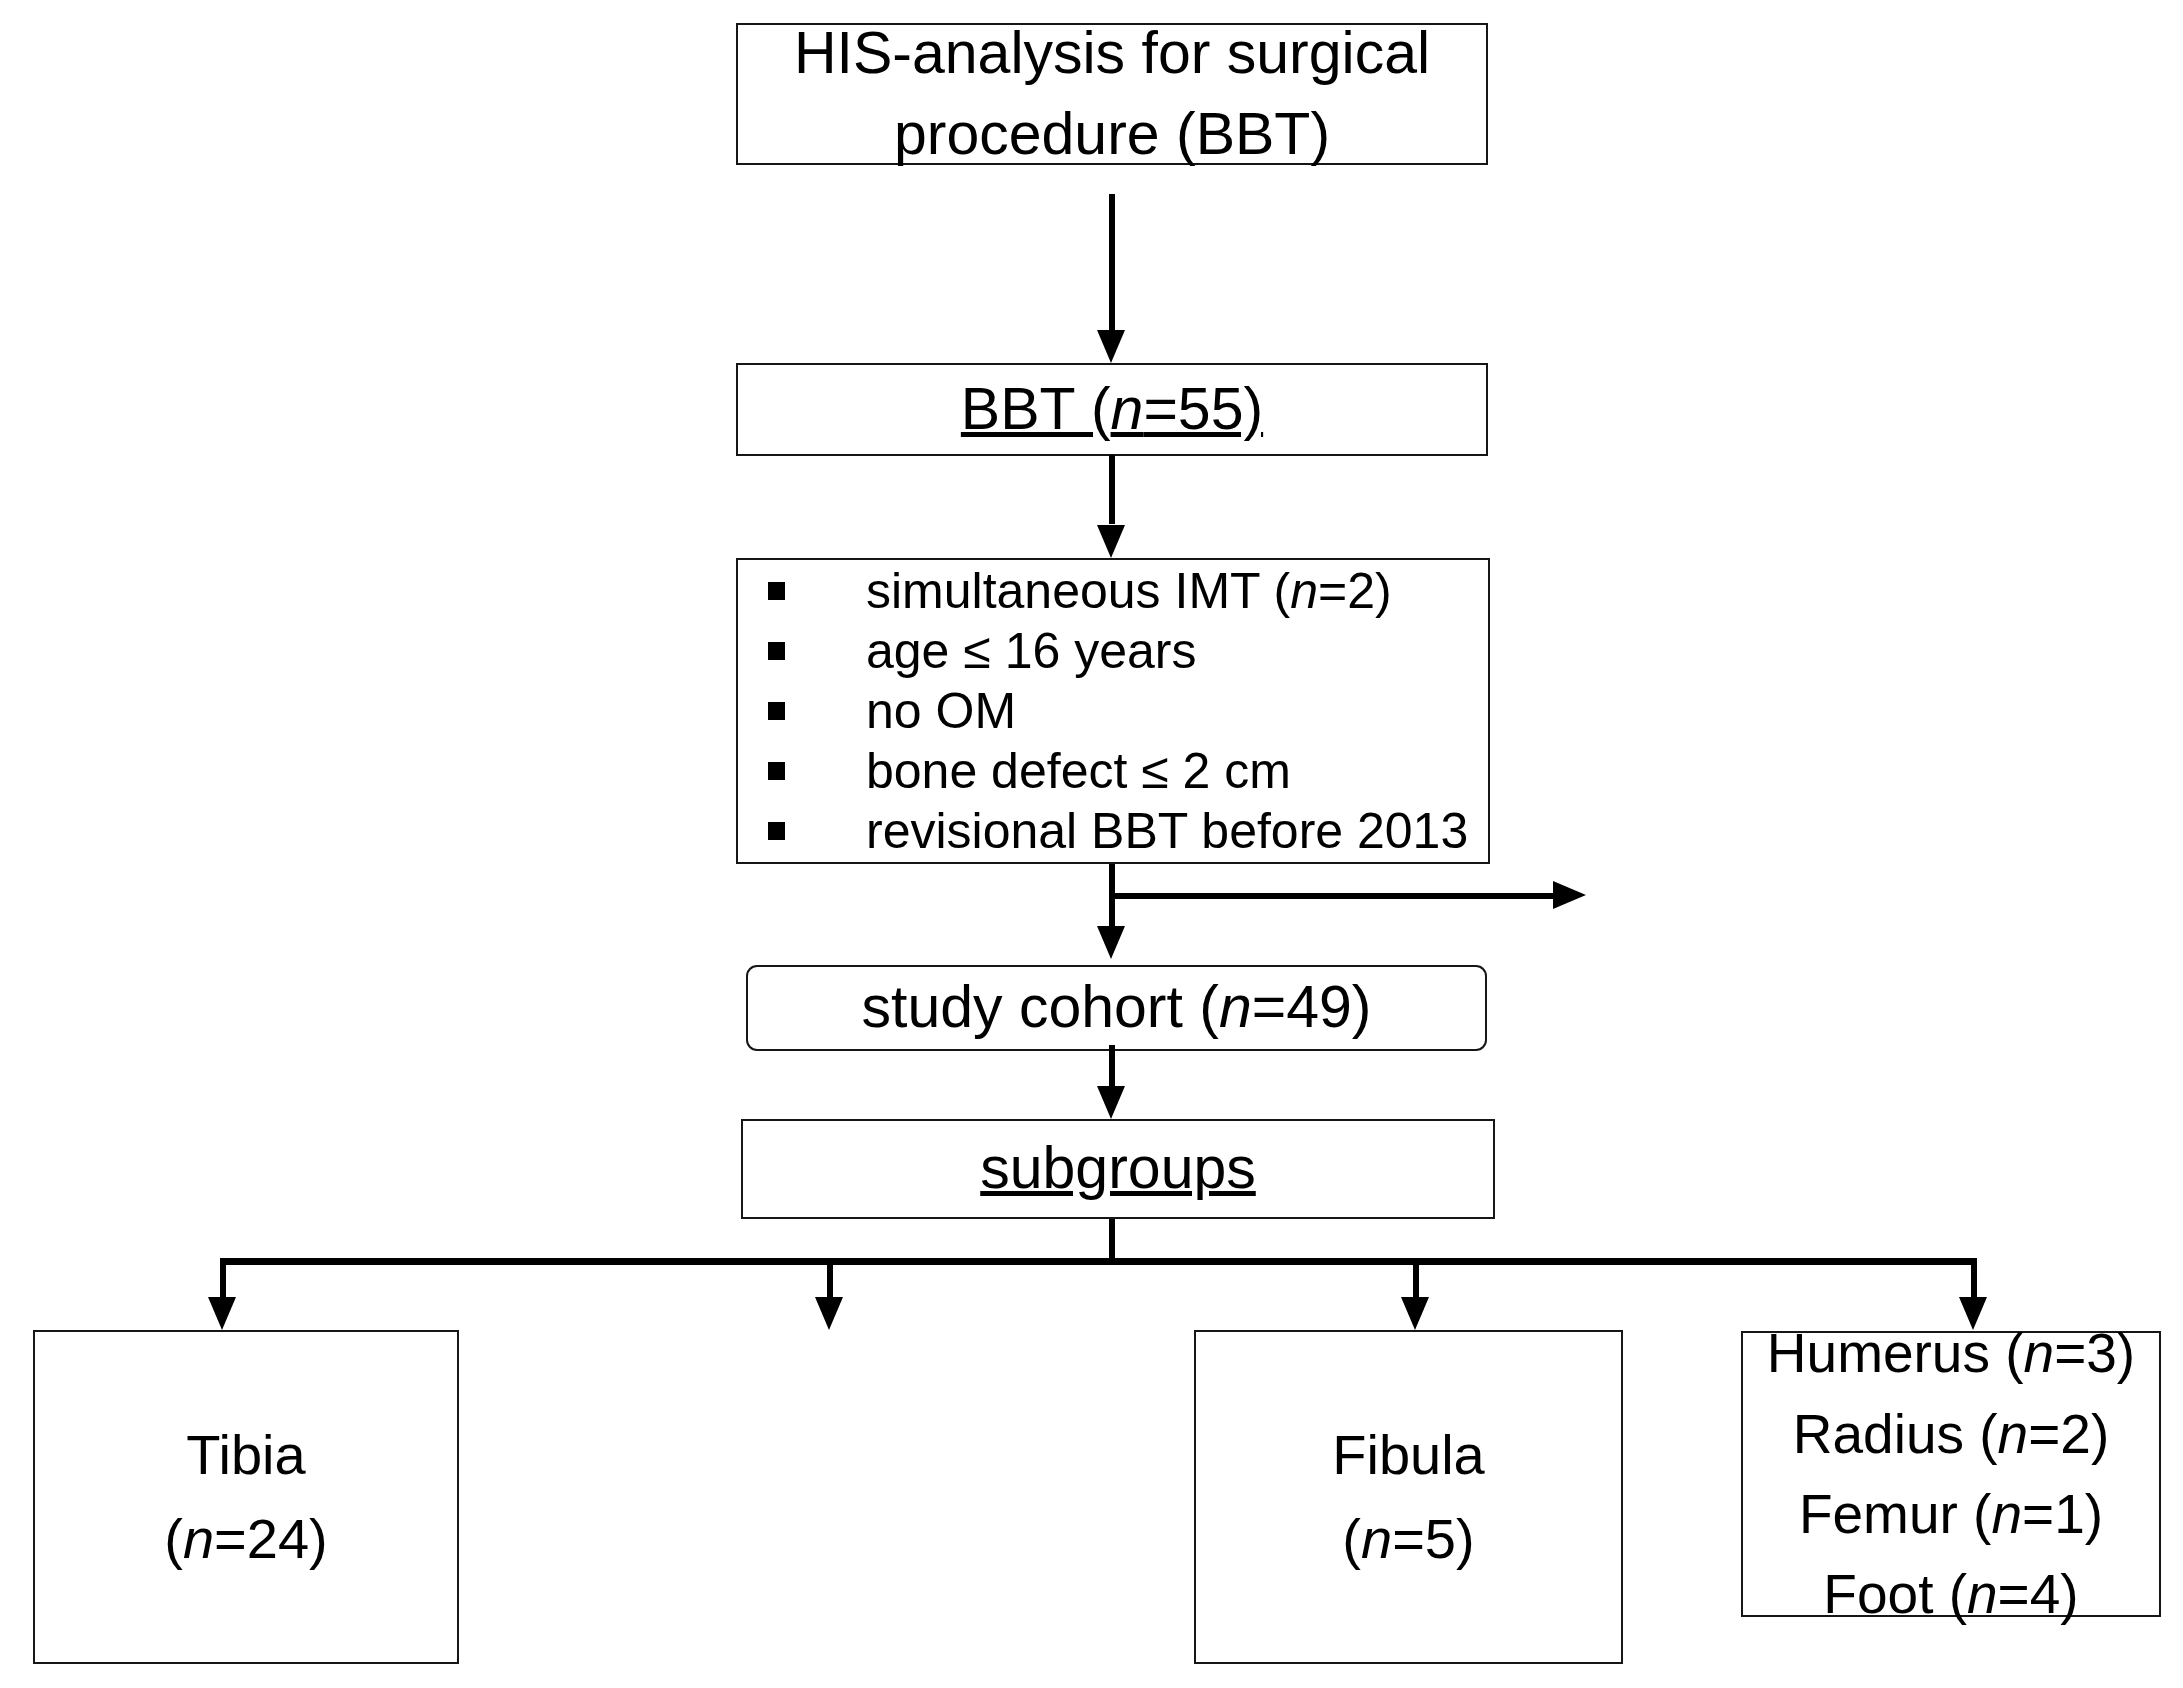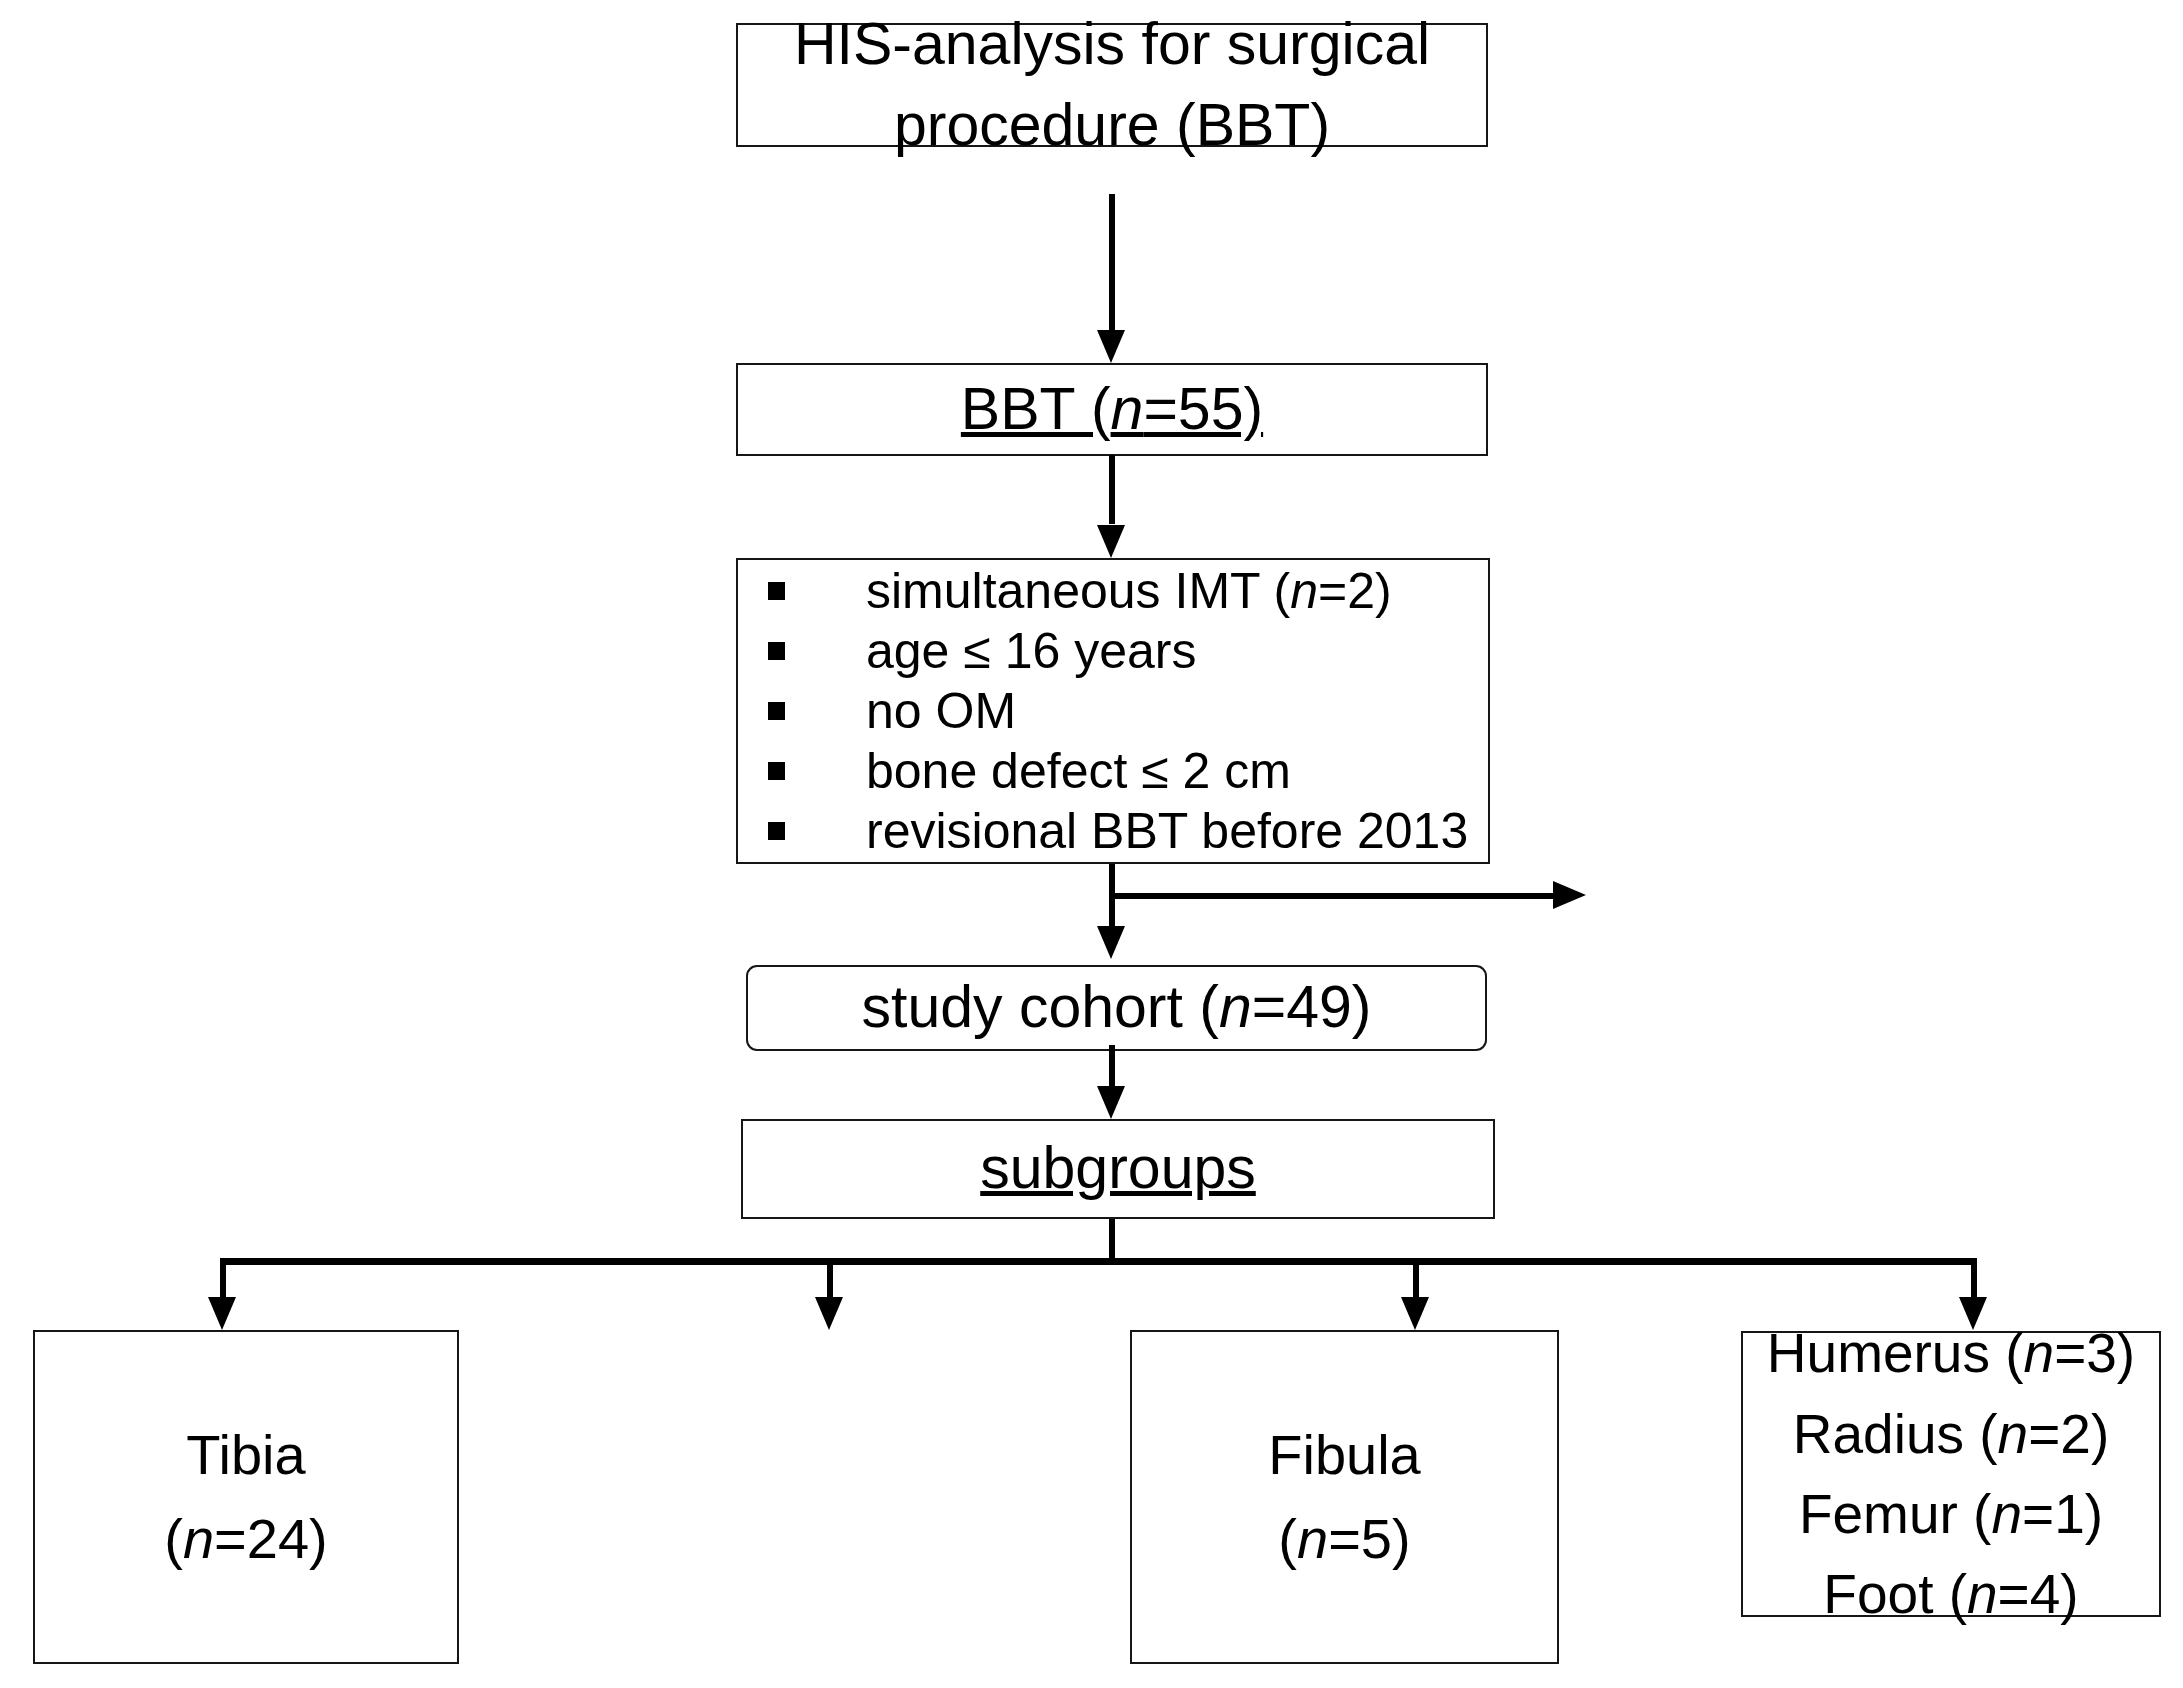--- a/index.html
+++ b/index.html
@@ -47,21 +47,21 @@
     width: 17.5px; height: 17.5px; background: #000000;
     margin-left: 29.5px; margin-right: 81px; flex: 0 0 auto;
   }
   .multi-line { display: block; }
 </style>
 </head>
 <body>
 
 <div id="stage">
 
-  <div class="box f-big" id="top-box" style="left:736px; top:23px; width:752px; height:124px;">
+  <div class="box f-big" id="top-box" style="left:736px; top:23px; width:752px; height:142px;">
     <span class="multi-line">HIS-analysis for surgical</span>
     <span class="multi-line">procedure (BBT)</span>
   </div>
 
   <div class="box f-big" id="bbt-box" style="left:736px; top:363px; width:752px; height:93px;text-decoration:underline;">
     <span><span>BBT (</span><span class="it">n</span><span>=55)</span></span>
   </div>
 
   <div class="box f-small" id="criteria-box" style="left:736px; top:558px; width:754px; height:306px;">
     <div class="crit-row">
@@ -94,21 +94,21 @@
   <div class="box f-big" id="subgroups-box" style="left:741px; top:1119px; width:754px; height:100px;text-decoration:underline;">
     <span>subgroups</span>
   </div>
 
   <div class="box f-mid" id="tibia-box" style="left:33px; top:1330px; width:426px; height:334px; line-height:1.5;">
     <span class="multi-line">Tibia</span>
     <span class="multi-line"><span>(</span><span class="it">n</span><span>=24)</span></span>
   </div>
 
 
-  <div class="box f-mid" id="fibula-box" style="left:1130px; top:1330px; width:429px; height:334px; line-height:1.5;">
+  <div class="box f-mid" id="fibula-box" style="left:1194px; top:1330px; width:429px; height:334px; line-height:1.5;">
     <span class="multi-line">Fibula</span>
     <span class="multi-line"><span>(</span><span class="it">n</span><span>=5)</span></span>
   </div>
 
   <div class="box" id="other-box" style="left:1741px; top:1331px; width:420px; height:286px; font-size:55px; line-height:1.46;">
     <span class="multi-line"><span>Humerus (</span><span class="it">n</span><span>=3)</span></span>
     <span class="multi-line"><span>Radius (</span><span class="it">n</span><span>=2)</span></span>
     <span class="multi-line"><span>Femur (</span><span class="it">n</span><span>=1)</span></span>
     <span class="multi-line"><span>Foot (</span><span class="it">n</span><span>=4)</span></span>
   </div>

